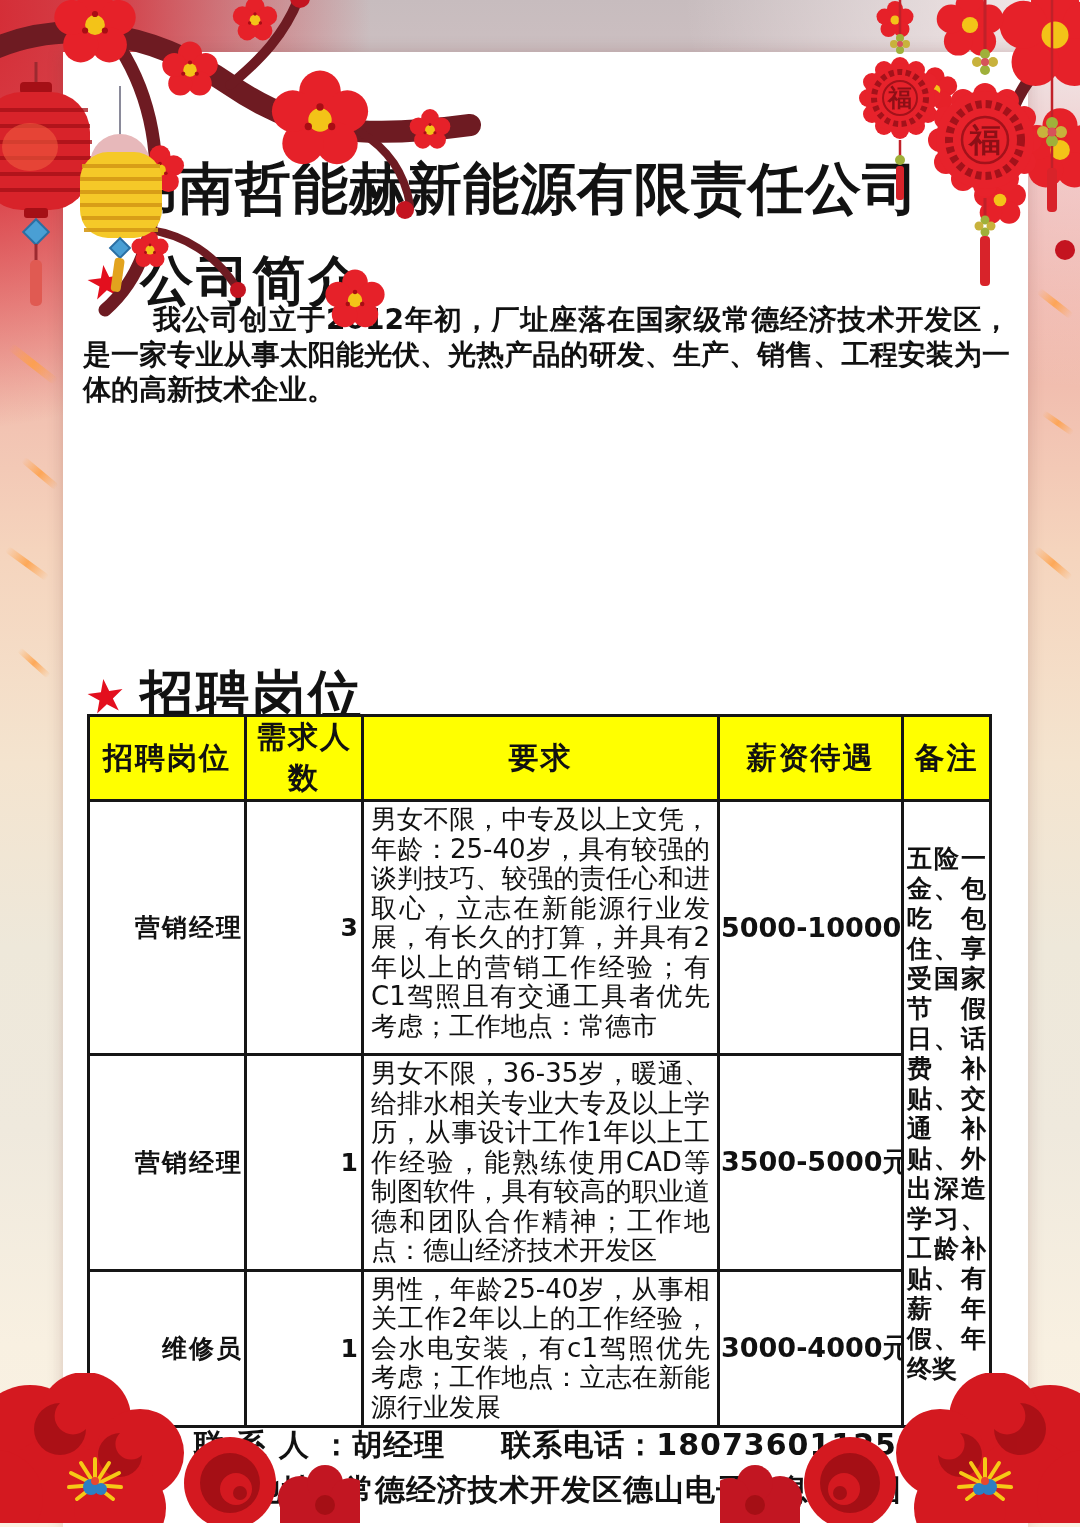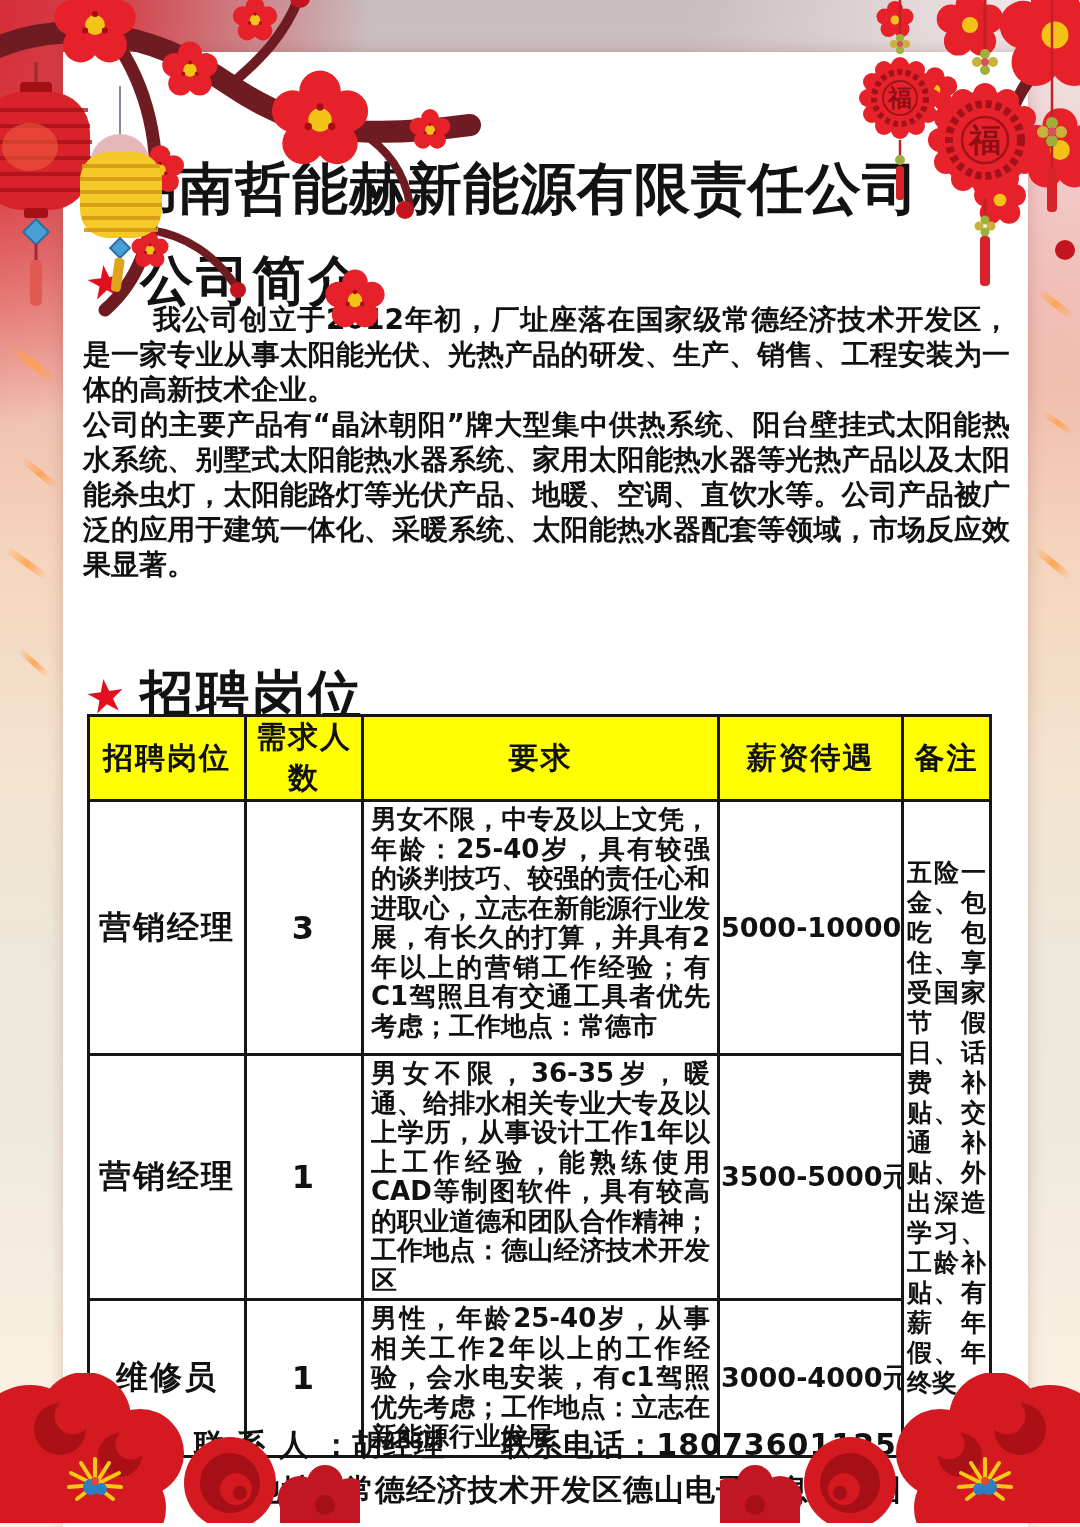--- a/index.html
+++ b/index.html
@@ -40,23 +40,23 @@
   
   table.jobs{
     position:absolute;top:662px;left:24px;z-index:4;
     border-collapse:collapse;table-layout:fixed;width:902px;color:#111;
   }
   table.jobs td,table.jobs th{border:3px solid #161616;overflow:hidden;}
   table.jobs th{
     background:#ffff00;font-size:30px;font-weight:bold;height:62px;
     letter-spacing:2px;padding:0;
   }
-  td.pos,td.cnt{text-align:center;font-size:32px;font-weight:bold;letter-spacing:2px;}
+  td.pos,td.cnt{text-align:right;font-size:25px;font-weight:bold;letter-spacing:2px;}
   td.req{
-    font-size:26px;font-weight:bold;line-height:29.5px;text-align:justify;
+    font-size:26px;font-weight:normal;line-height:29.5px;text-align:justify;
     padding:3px 7px;vertical-align:top;
   }
   td.sal{text-align:center;font-size:27px;font-weight:bold;white-space:nowrap;}
   td.note{
     font-size:25px;font-weight:bold;line-height:30px;vertical-align:middle;
     word-break:break-all;text-align:justify;padding:4px 3px;margin-left:12px;
   }
   .r1{height:254px;} .r2{height:202px;} .r3{height:156px;}
   
   .contact{
@@ -95,21 +95,20 @@
     <span class="t">湖南哲能赫新能源有限责任公司</span>
   </div>
 
   <div class="sec-head h-intro">
     <span class="star">★</span>
     <span class="h">公司简介</span>
   </div>
 
   <div class="intro">
     <p class="indent">我公司创立于2012年初，厂址座落在国家级常德经济技术开发区，是一家专业从事太阳能光伏、光热产品的研发、生产、销售、工程安装为一体的高新技术企业。</p>
-    <p>公司的主要产品有“晶沐朝阳”牌大型集中供热系统、阳台壁挂式太阳能热水系统、别墅式太阳能热水器系统、家用太阳能热水器等光热产品以及太阳能杀虫灯，太阳能路灯等光伏产品、地暖、空调、直饮水等。公司产品被广泛的应用于建筑一体化、采暖系统、太阳能热水器配套等领域，市场反应效果显著。</p>
   </div>
 
   <div class="sec-head h-jobs">
     <span class="star">★</span>
     <span class="h">招聘岗位</span>
   </div>
 
   <table class="jobs">
     <colgroup>
       <col style="width:157px">

